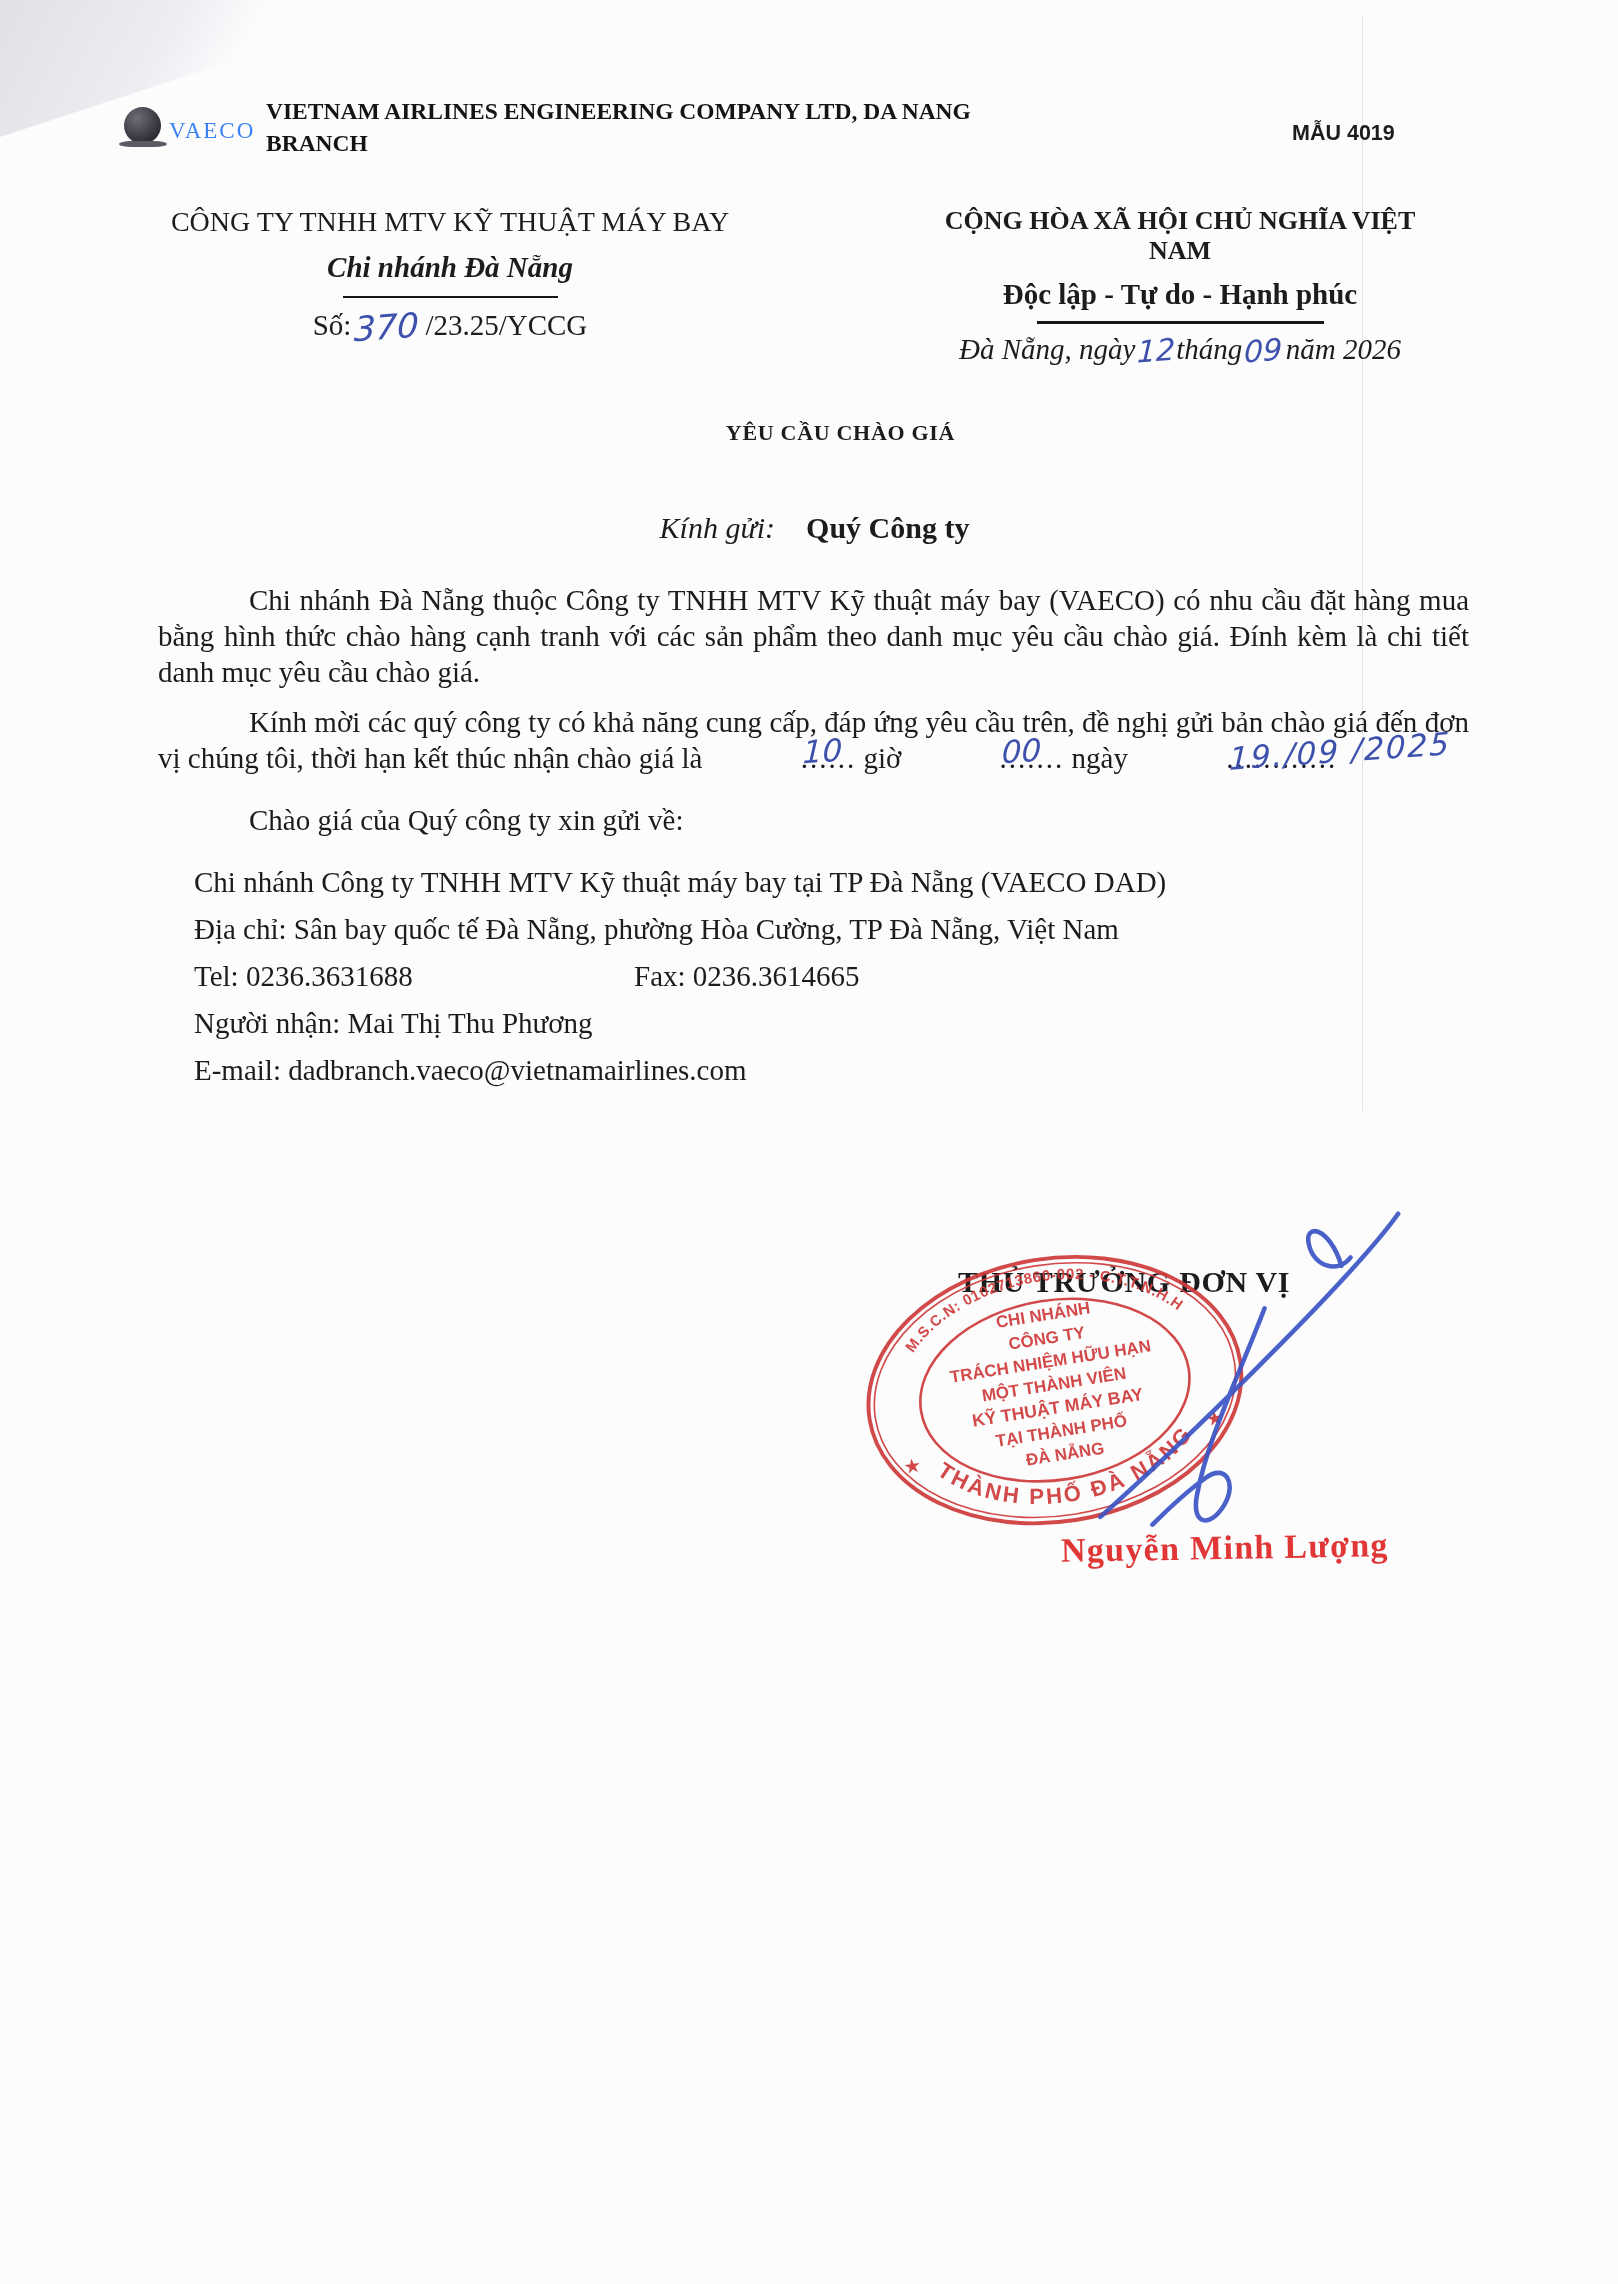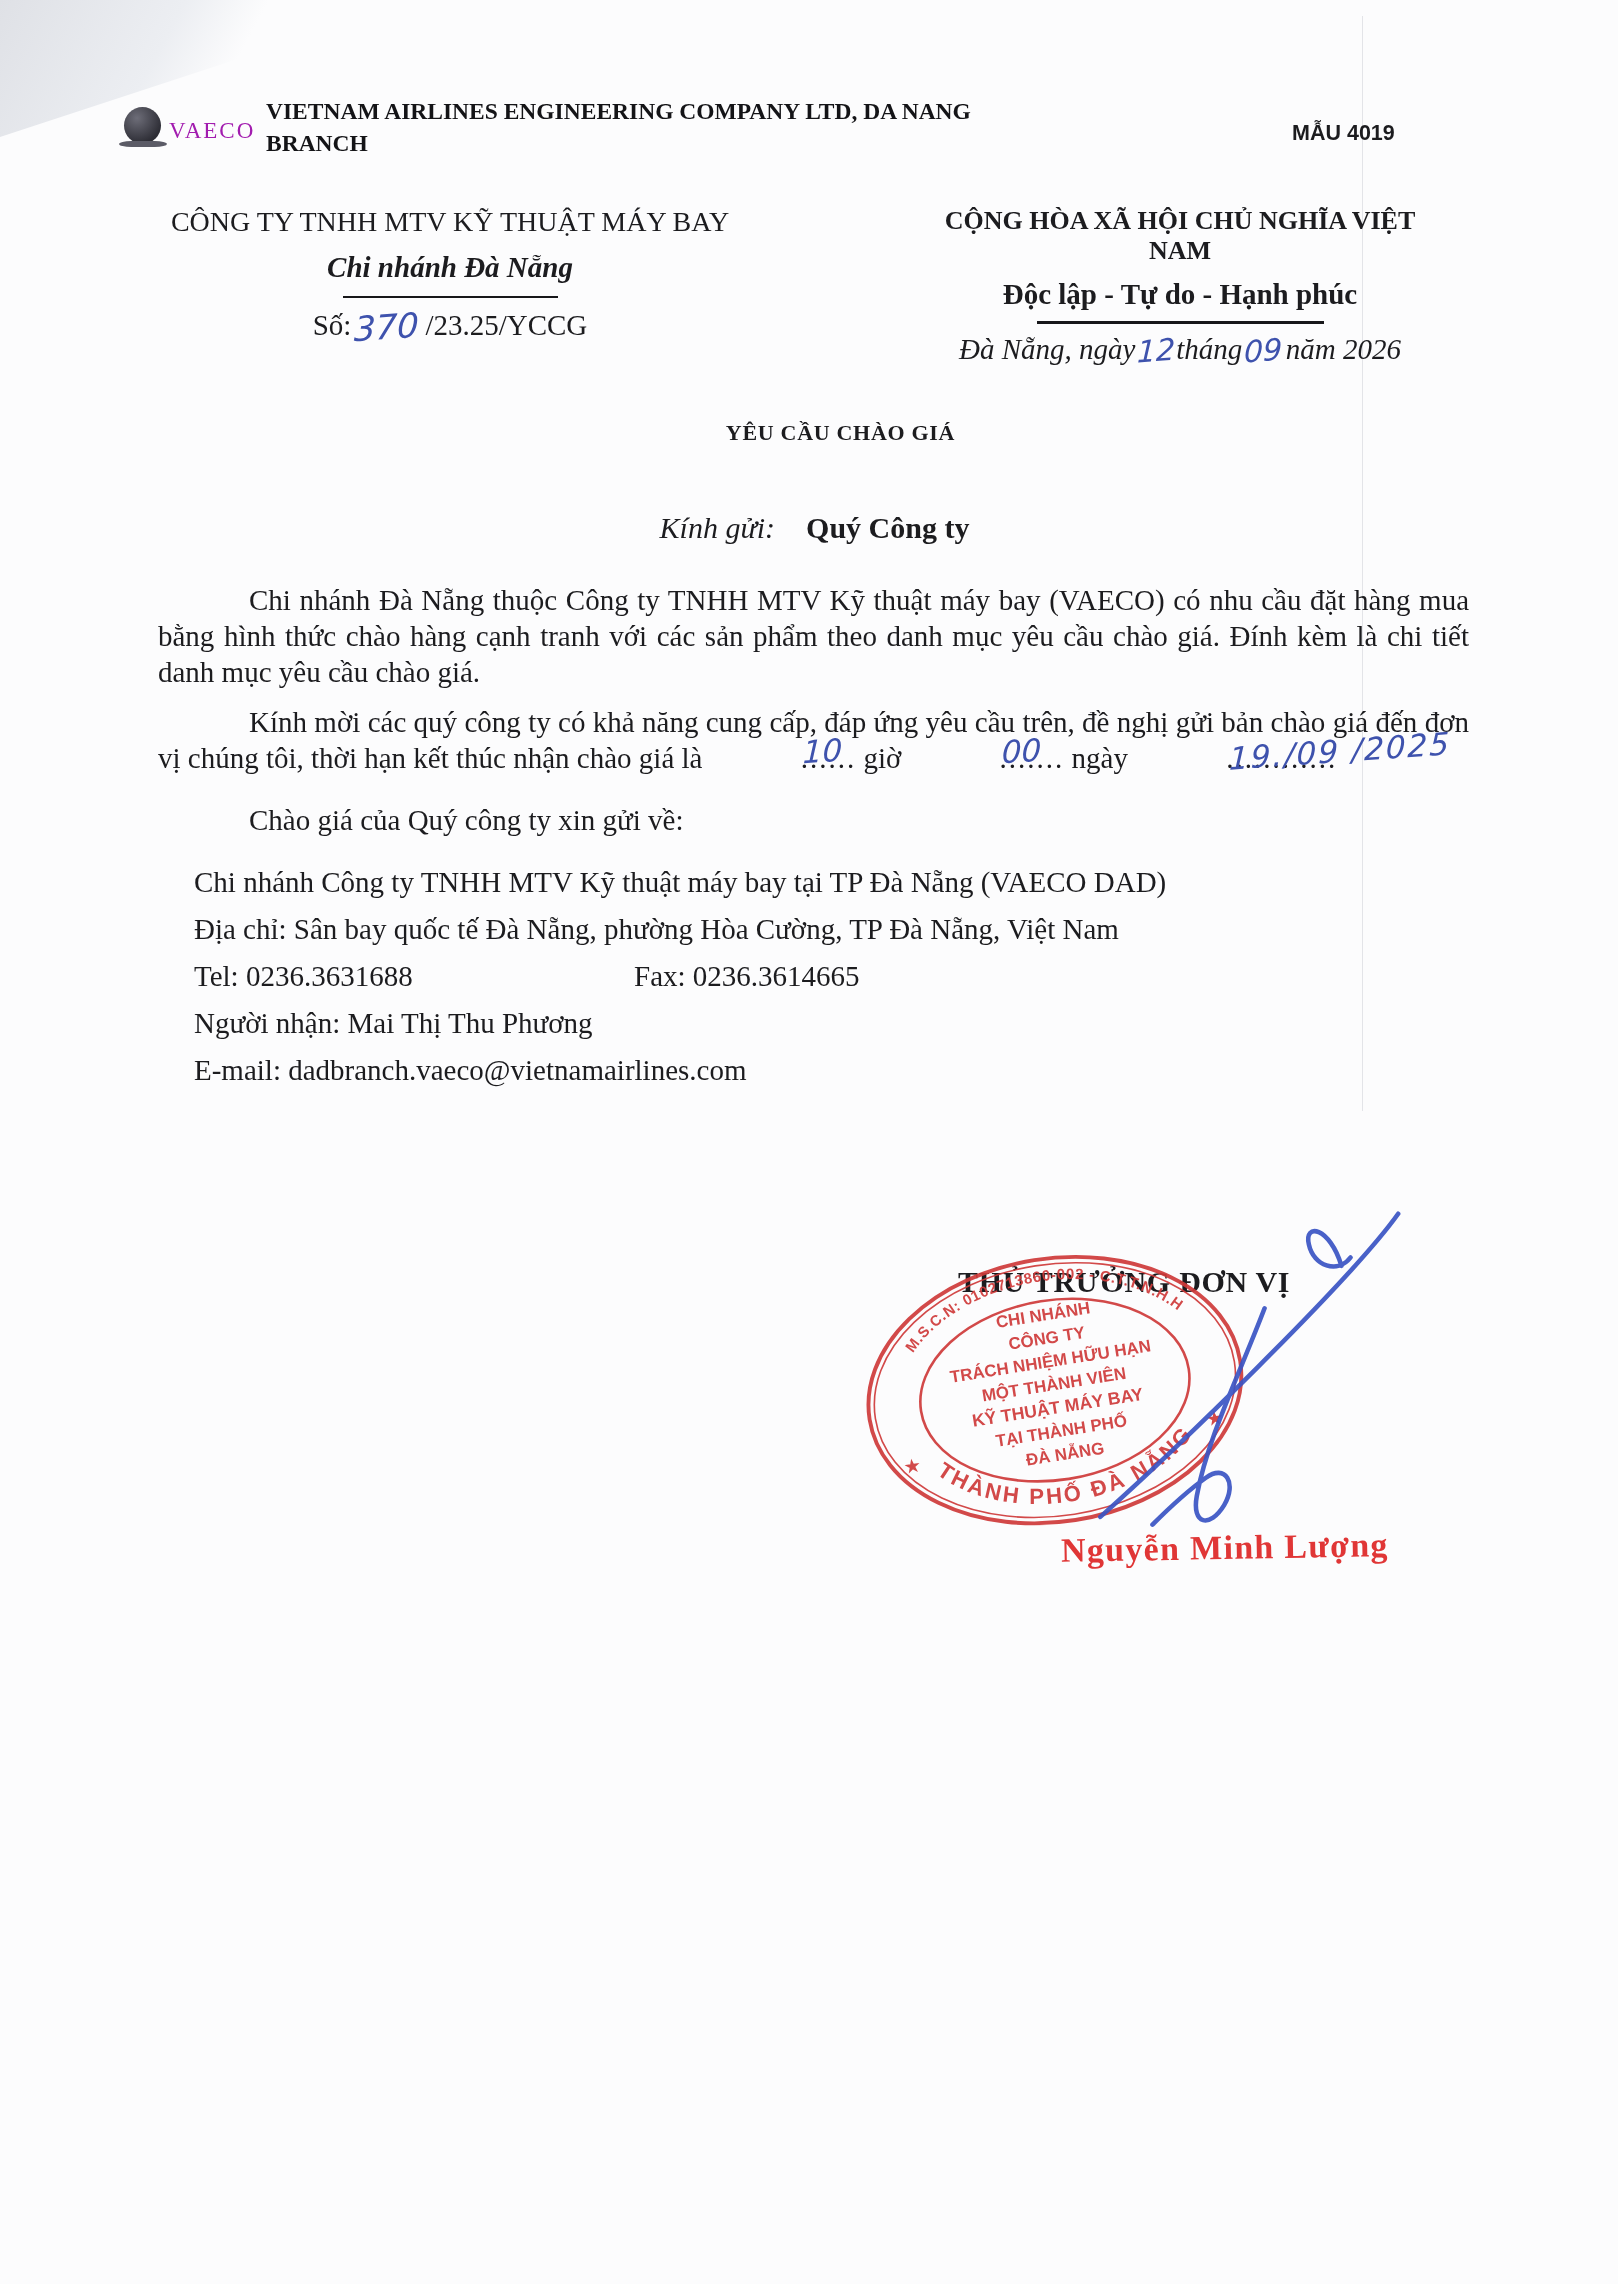--- a/index.html
+++ b/index.html
@@ -13,21 +13,21 @@
     position:absolute; left:0; top:0; width:417px; height:137px;
     background:linear-gradient(118deg,#dfe1e6 0%,#eceef2 38%,rgba(255,255,255,0) 55%);
     clip-path:polygon(0 0,100% 0,0 100%);
   }
   .scan-line { position:absolute; left:1362px; top:16.3px; width:1.3px; height:1095px; background:#dcdde2; opacity:.8; }
 
   
   .logo-circle { position:absolute; left:124px; top:107px; width:37px; height:37px; border-radius:50%;
     background:radial-gradient(circle at 35% 30%, #6d6d78, #2d2d35 72%); }
   .logo-base { position:absolute; left:119px; top:141px; width:48px; height:5.9px; background:#5b5b66; border-radius:50%/100%; }
-  .logo-text { position:absolute; left:169px; top:118px; font-size:23px; color:#a21caf; letter-spacing:2px; }
+  .logo-text { position:absolute; left:169px; top:118px; font-size:23px; color:#3b82f6; letter-spacing:2px; }
   .lh-en { position:absolute; left:266px; top:95px; width:749px;
     font-family:Liberation Serif, serif; font-weight:bold; font-size:23.5px; line-height:32px; color:#141417; }
   .form-code { position:absolute; left:1292px; top:121px; font-family:"Liberation Sans",sans-serif; font-weight:600; font-size:21.5px; }
 
   
   .hdr-left { position:absolute; left:147px; top:206px; width:606px; text-align:center; }
   .hl-company { font-size:28px; }
   .hl-branch { font-size:29px; font-weight:bold; margin-top:13px;font-style:italic; }
   .hl-rule { width:215px; height:2.6px; background:#17171a; margin:11.7px auto 0; }
   .hl-so { margin-top:10.4px; font-size:29px; }

